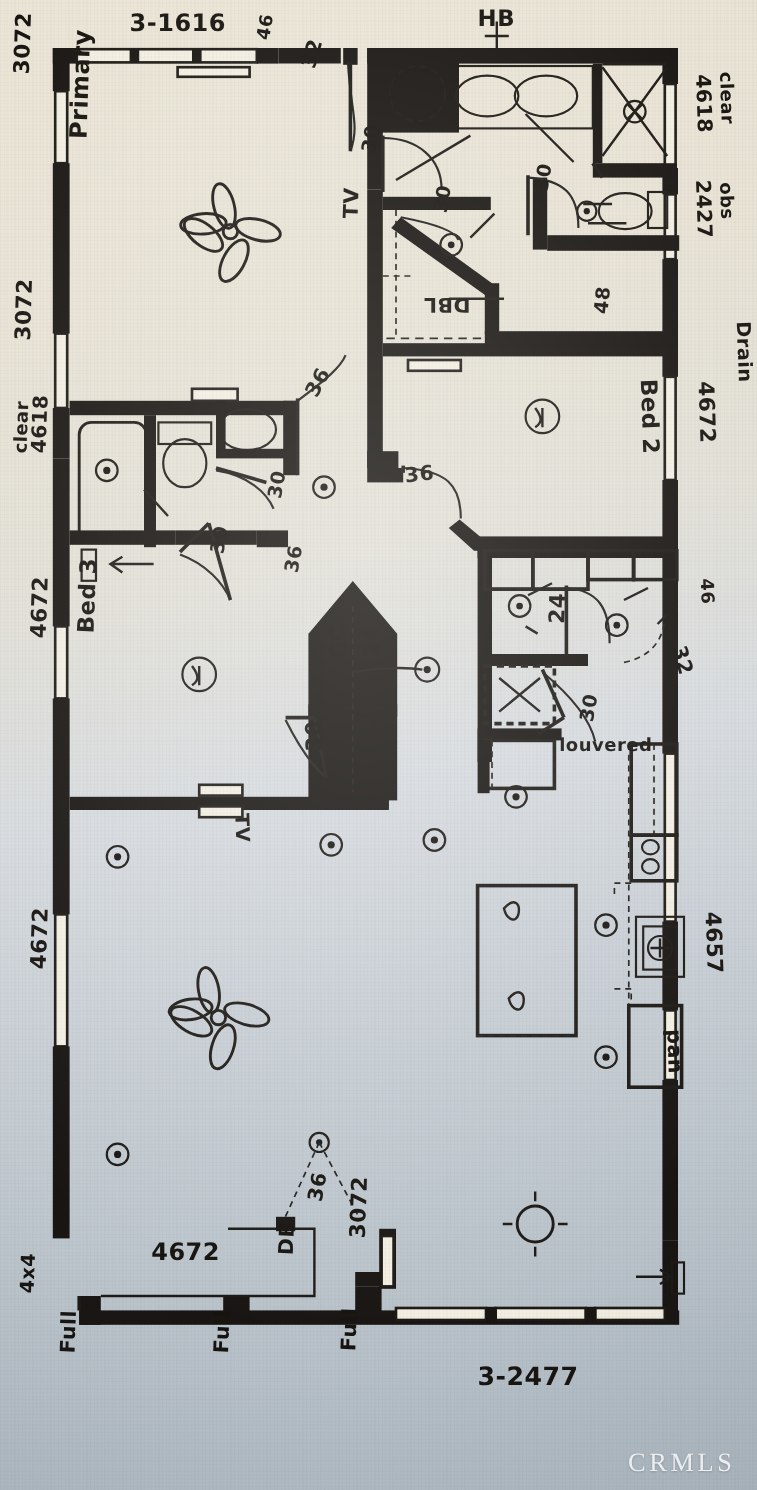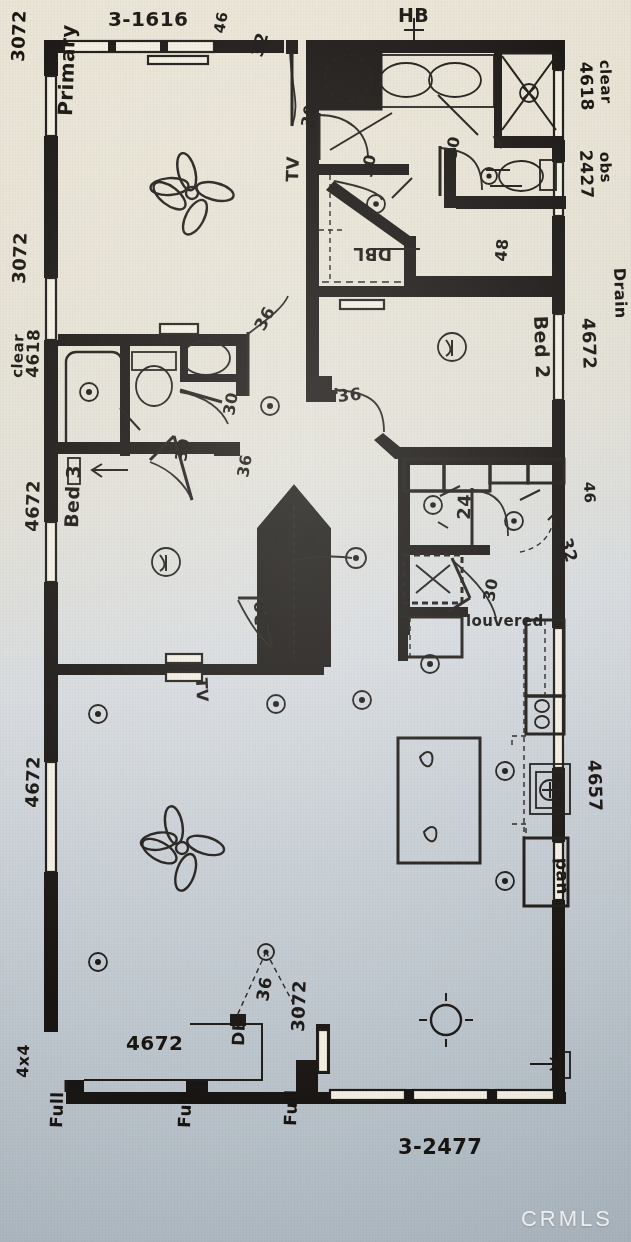--- a/index.html
+++ b/index.html
@@ -46,21 +46,21 @@
 
   text.hand{
     font-family:"DejaVu Sans", sans-serif;
     fill:#171410;
     font-weight:700;
     letter-spacing:.4px;
   }
   .wm{
     position:absolute;right:18px;bottom:10px;
     color:rgba(255,255,255,.82);
-    font-family:Liberation Sans, sans-serif;
+    font-family:Liberation Serif, serif;
     font-size:22px;letter-spacing:3px;
     text-shadow:0 1px 2px rgba(0,0,0,.18);
   }
 </style>
 </head>
 <body>
 
 <div id="sheet">
 
   <svg id="plan" viewBox="0 0 631 1242">

